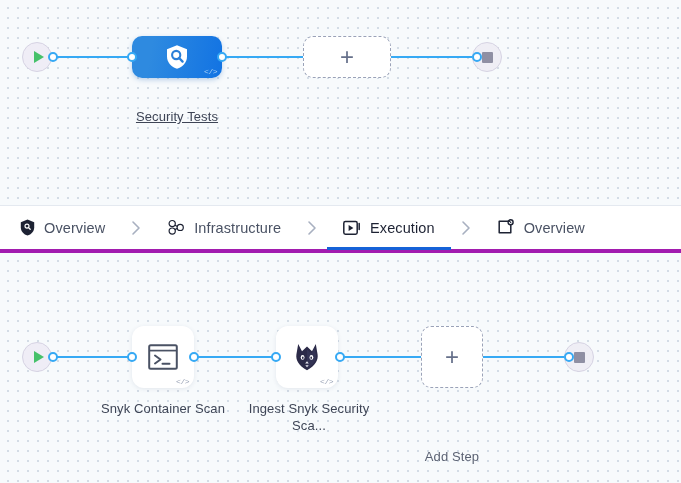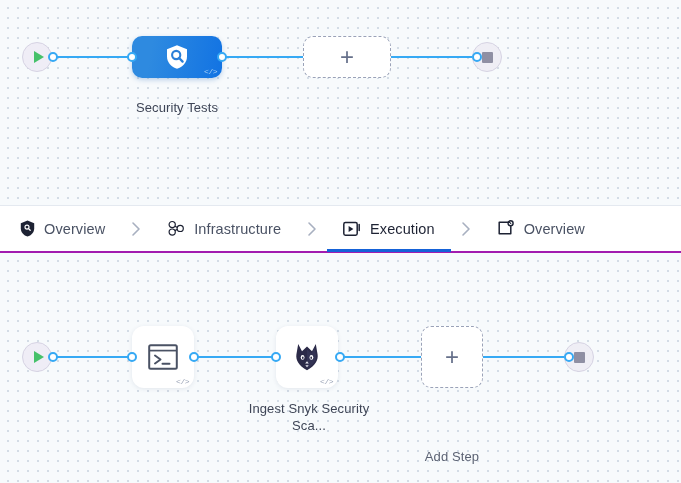--- a/index.html
+++ b/index.html
@@ -140,21 +140,21 @@
   }
   .node-label.muted { color: #5b6273; }
 
   
   .tabbar {
     position: relative;
     height: 48px;
     flex: 0 0 48px;
     background: #ffffff;
     border-top: 1px solid #e4e9f0;
-    border-bottom: 2px solid #a21caf;
+    border-bottom: 4px solid #a21caf;
     display: flex;
     align-items: stretch;
     padding-left: 16px;
   }
   .tab {
     display: flex;
     align-items: center;
     gap: 9px;
     padding: 0 4px;
     cursor: pointer;
@@ -200,21 +200,21 @@
     <div class="node stage-filled" style="left:132px; top:36px;">
       <svg width="24" height="26" viewBox="0 0 24 26">
         <path d="M12 1.3 L22 5.2 V12.5 C22 18.6 17.6 23 12 24.7 C6.4 23 2 18.6 2 12.5 V5.2 Z" fill="#ffffff"></path>
         <circle cx="11.2" cy="11" r="4.1" fill="none" stroke="#2a7fd8" stroke-width="2.1"></circle>
         <line x1="14.1" y1="14" x2="17.6" y2="17.6" stroke="#2a7fd8" stroke-width="2.3" stroke-linecap="round"></line>
       </svg>
       <span class="code-badge on-blue">&lt;/&gt;</span>
     </div>
     <div class="port" style="left:127px; top:52px;"></div>
     <div class="port" style="left:217px; top:52px;"></div>
-    <div class="node-label" style="left:92px; top:99px; width:170px;">Security Tests</div>
+    <div class="node-label" style="left:92px; top:108px; width:170px;text-decoration:underline;">Security Tests</div>
 
     <div class="node dashed add-stage" style="left:303px; top:36px;">
       <span class="plus">+</span>
     </div>
 
     <div class="port" style="left:472px; top:52px;"></div>
     <div class="terminal end" style="left:472px; top:42px;">
       <div class="stop-sq"></div>
     </div>
   </div>
@@ -302,20 +302,21 @@
       <svg width="30" height="26" viewBox="0 0 30 26">
         <rect x="1.2" y="1.2" width="27.6" height="23.6" rx="1.5" fill="#ffffff" stroke="#4a5264" stroke-width="2"></rect>
         <line x1="1.2" y1="6.6" x2="28.8" y2="6.6" stroke="#4a5264" stroke-width="1.7"></line>
         <polyline points="7,11.5 12.5,15.5 7,19.5" fill="none" stroke="#4a5264" stroke-width="2" stroke-linecap="round" stroke-linejoin="round"></polyline>
         <line x1="14.5" y1="19.8" x2="21.5" y2="19.8" stroke="#4a5264" stroke-width="2" stroke-linecap="round"></line>
       </svg>
       <span class="code-badge on-white">&lt;/&gt;</span>
     </div>
     <div class="port" style="left:127px; top:99px;"></div>
     <div class="port" style="left:189px; top:99px;"></div>
+    <div class="node-label" style="left:93px; top:147px; width:140px;">Snyk Container Scan</div>
 
     <div class="node step-white" style="left:276px; top:73px;">
       <svg width="26" height="30" viewBox="0 0 26 30">
         <path d="M4.2 2 L8.0 9.2 L13 4.6 L18 9.2 L21.8 2 L23.6 12.5 C24.4 17.8 21.2 24.2 13 28.2 C4.8 24.2 1.6 17.8 2.4 12.5 Z" fill="#2b2a48"></path>
         <path d="M13 7.5 L17.5 11.5 L20.6 5.8 L22.0 13.4 C22.6 17.6 20.2 22.6 13 26.2 Z" fill="#3b3a5e" opacity="0.55"></path>
         <ellipse cx="8.6" cy="15.4" rx="1.9" ry="2.4" fill="#ffffff"></ellipse>
         <ellipse cx="17.4" cy="15.4" rx="1.9" ry="2.4" fill="#ffffff"></ellipse>
         <ellipse cx="8.8" cy="15.8" rx="0.85" ry="1.2" fill="#2b2a48"></ellipse>
         <ellipse cx="17.2" cy="15.8" rx="0.85" ry="1.2" fill="#2b2a48"></ellipse>
         <path d="M13 19.2 L11.2 21.4 H14.8 Z" fill="#e7e7ef"></path>

